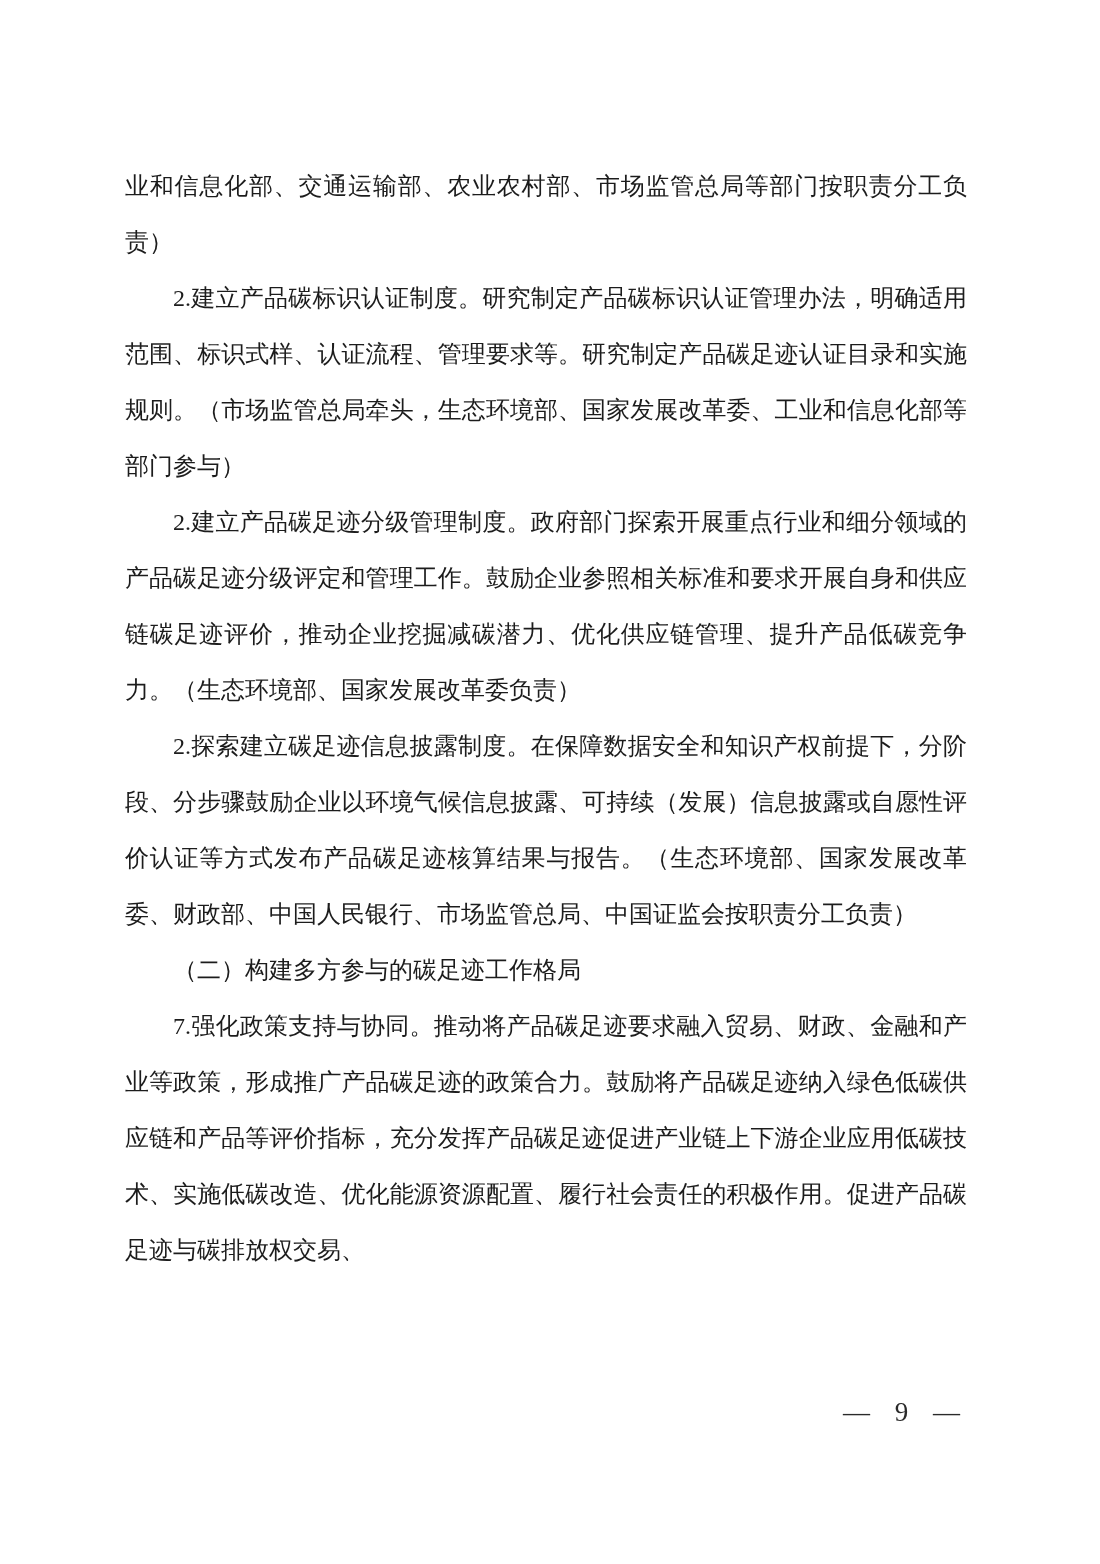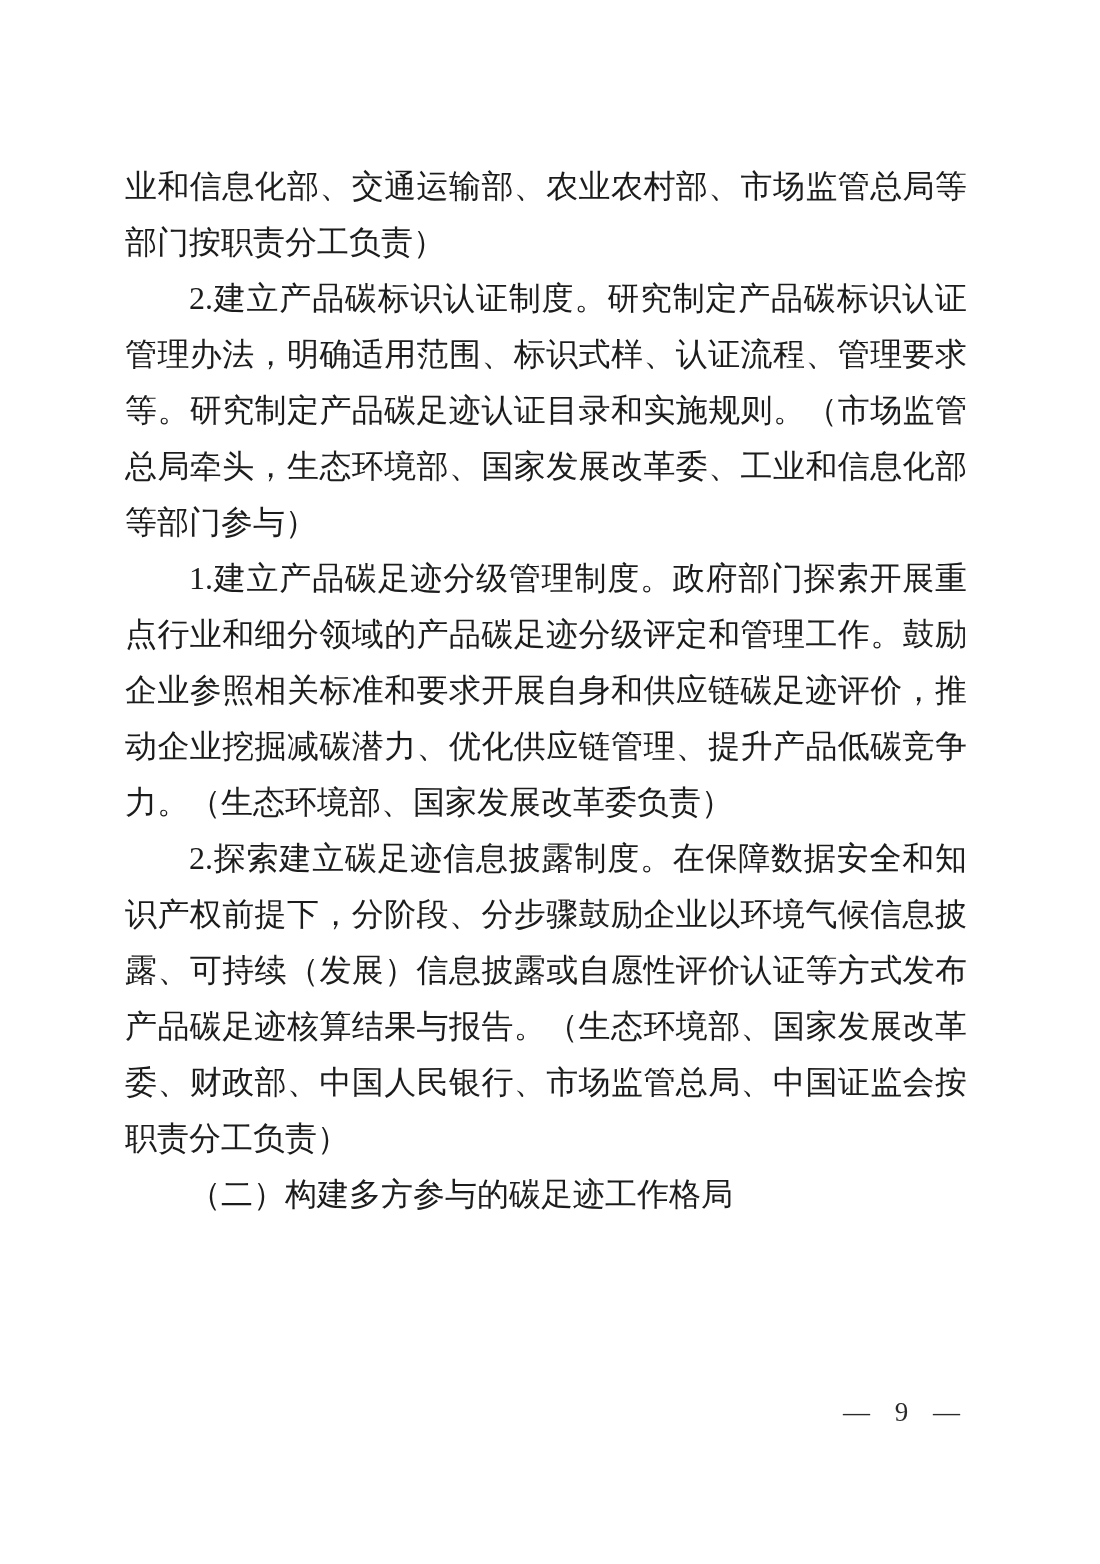--- a/index.html
+++ b/index.html
@@ -14,21 +14,21 @@
     background: #ffffff;
     overflow: hidden;
     font-family: "Liberation Serif", "DejaVu Serif", serif;
     color: #1c1c1c;
   }
   .content {
     position: absolute;
     left: 125px;
     top: 158px;
     width: 842px;
-    font-size: 32px;
+    font-size: 24px;
     line-height: 56px;
     text-align: justify;
     text-justify: inter-character;
     letter-spacing: 0;
   }
   .para {
     margin: 0;
     padding: 0;
   }
   .para.indent {
@@ -50,19 +50,20 @@
     white-space: nowrap;
   }
 </style>
 </head>
 <body>
 
 <div class="page">
   <div class="content">
     <p class="para">业和信息化部、交通运输部、农业农村部、市场监管总局等部门按职责分工负责）</p>
     <p class="para indent">2.建立产品碳标识认证制度。研究制定产品碳标识认证管理办法，明确适用范围、标识式样、认证流程、管理要求等。研究制定产品碳足迹认证目录和实施规则。（市场监管总局牵头，生态环境部、国家发展改革委、工业和信息化部等部门参与）</p>
-    <p class="para indent">1.建立产品碳足迹分级管理制度。政府部门探索开展重点行业和细分领域的产品碳足迹分级评定和管理工作。鼓励企业参照相关标准和要求开展自身和供应链碳足迹评价，推动企业挖掘减碳潜力、优化供应链管理、提升产品低碳竞争力。（生态环境部、国家发展改革委负责）</p>
+    <p class="para indent">2.建立产品碳足迹分级管理制度。政府部门探索开展重点行业和细分领域的产品碳足迹分级评定和管理工作。鼓励企业参照相关标准和要求开展自身和供应链碳足迹评价，推动企业挖掘减碳潜力、优化供应链管理、提升产品低碳竞争力。（生态环境部、国家发展改革委负责）</p>
     <p class="para indent">2.探索建立碳足迹信息披露制度。在保障数据安全和知识产权前提下，分阶段、分步骤鼓励企业以环境气候信息披露、可持续（发展）信息披露或自愿性评价认证等方式发布产品碳足迹核算结果与报告。（生态环境部、国家发展改革委、财政部、中国人民银行、市场监管总局、中国证监会按职责分工负责）</p>
     <p class="para heading">（二）构建多方参与的碳足迹工作格局</p>
+    <p class="para indent">7.强化政策支持与协同。推动将产品碳足迹要求融入贸易、财政、金融和产业等政策，形成推广产品碳足迹的政策合力。鼓励将产品碳足迹纳入绿色低碳供应链和产品等评价指标，充分发挥产品碳足迹促进产业链上下游企业应用低碳技术、实施低碳改造、优化能源资源配置、履行社会责任的积极作用。促进产品碳足迹与碳排放权交易、</p>
   </div>
 
   <div class="page-footer">— 9 —</div>
 </div>
 
 </body></html>

